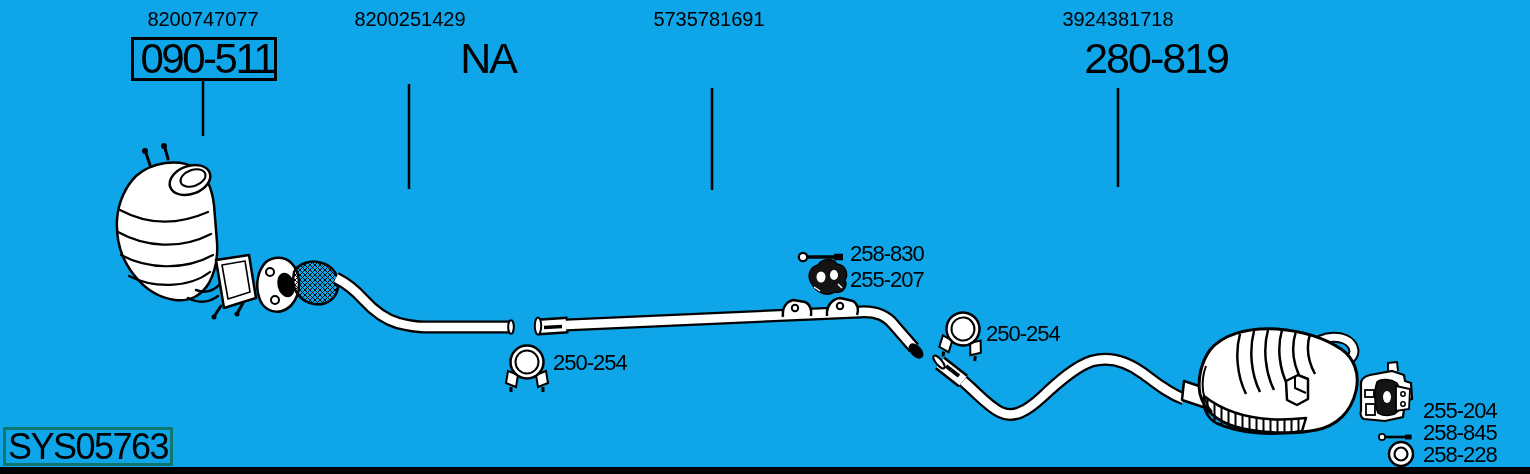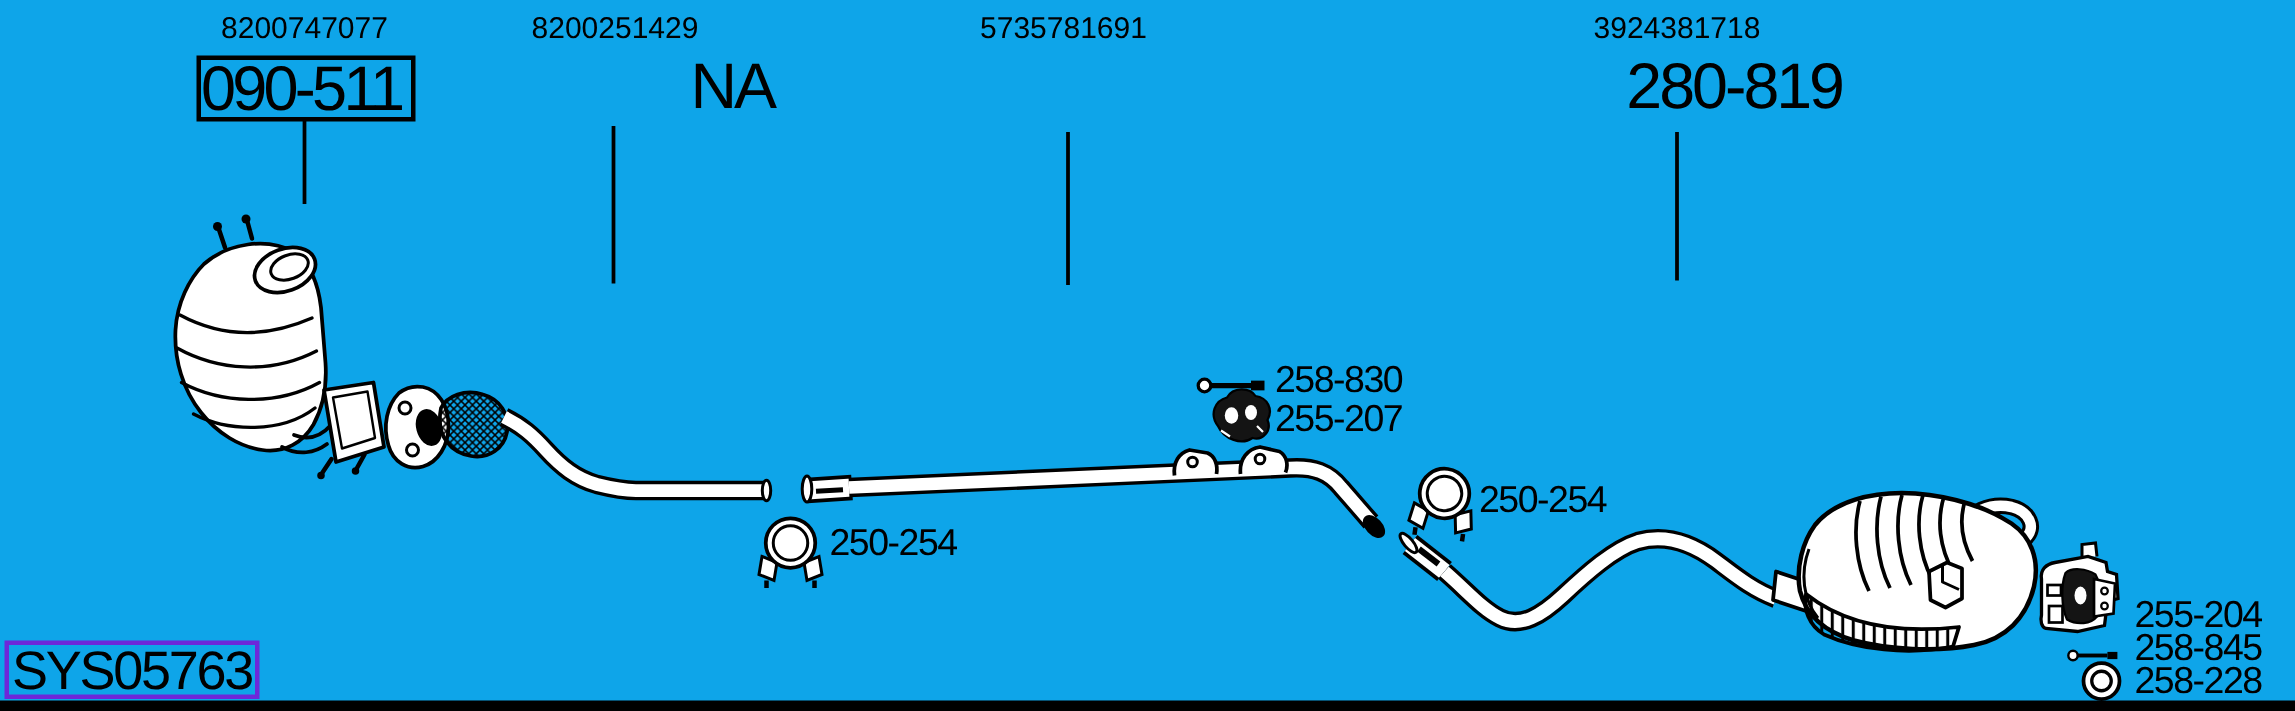--- a/index.html
+++ b/index.html
@@ -12,30 +12,30 @@
     position:absolute;top:8px;width:220px;text-align:center;
     font-size:20px;line-height:22px;white-space:nowrap;
   }
   .big{
     position:absolute;top:36px;width:220px;text-align:right;
     font-size:43px;line-height:45px;letter-spacing:-2px;white-space:nowrap;
   }
   .code-box{
     position:absolute;left:131px;top:37px;width:146px;height:44px;
     box-sizing:border-box;border:3px solid #000;
-    display:flex;align-items:center;justify-content:flex-start;
+    display:flex;align-items:center;justify-content:flex-end;
     font-size:42px;letter-spacing:-2.5px;white-space:nowrap;
   }
   .callout{
-    position:absolute;font-size:25px;line-height:25px;letter-spacing:-1px;
+    position:absolute;font-size:22px;line-height:25px;letter-spacing:-1px;
     white-space:nowrap;
   }
   .sys-box{
     position:absolute;left:3px;top:427px;width:170px;height:39px;
-    box-sizing:border-box;border:3px solid #6d28d9;
+    box-sizing:border-box;border:3px solid #0f766e;
     display:flex;align-items:center;justify-content:center;
     font-size:36px;letter-spacing:-1.5px;white-space:nowrap;
   }
 </style>
 </head>
 <body>
 
 <div class="stage">
 
   <svg width="1530" height="474" viewBox="0 0 1530 474">

